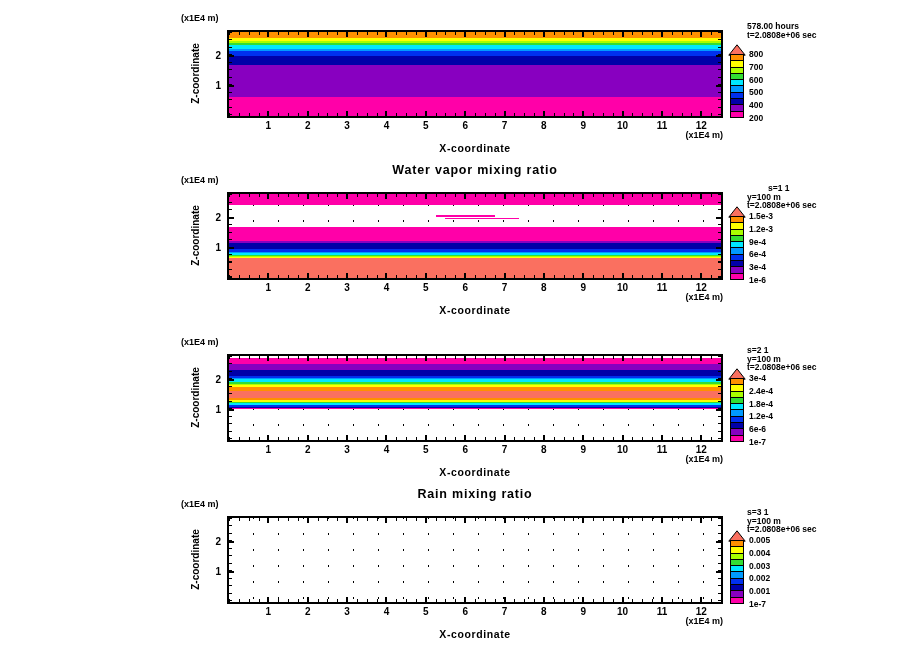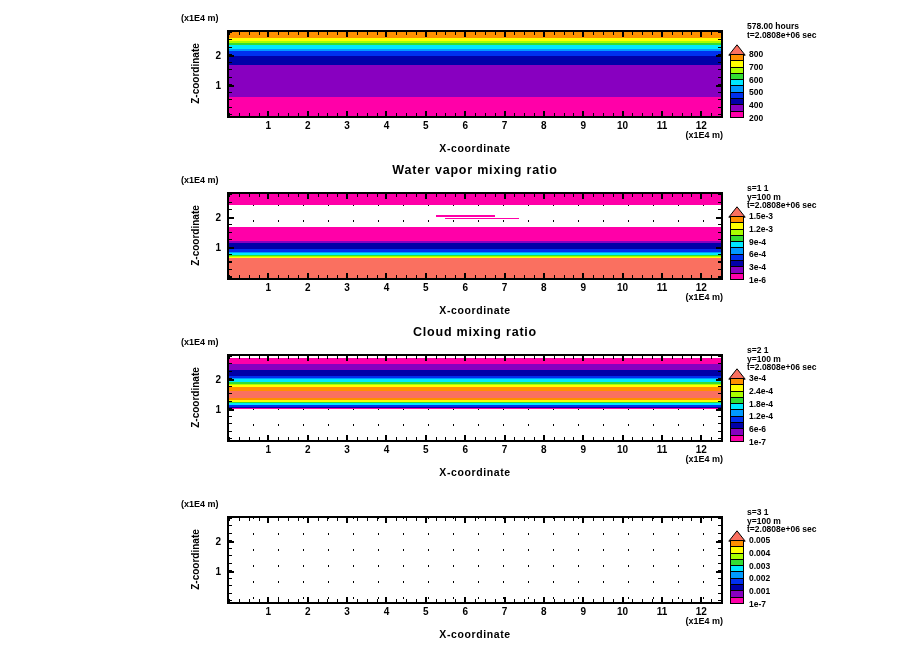--- a/index.html
+++ b/index.html
@@ -199,21 +199,21 @@
       <div class="xticklab" style="left: 531.88px;">8</div>
       <div class="xticklab" style="left: 571.24px;">9</div>
       <div class="xticklab" style="left: 610.6px;">10</div>
       <div class="xticklab" style="left: 649.96px;">11</div>
       <div class="xticklab" style="left: 689.32px;">12</div>
       <div class="yticklab" style="top: 80px;">1</div>
       <div class="yticklab" style="top: 50px;">2</div>
       <div class="xunit">(x1E4 m)</div>
       <div class="xlabel">X-coordinate</div>
       <div class="legend">
-        <div class="legline" style="top: 21px;">s=1 1</div>
+        <div class="legline" style="top: 21px; margin-left: 21px;">s=1 1</div>
         <div class="legline" style="top: 29.5px;">y=100 m</div>
         <div class="legline" style="top: 38px;">t=2.0808e+06 sec</div>
         <div class="cbtri"><svg width="18" height="12" viewBox="0 0 18 12">
             <polygon points="9,0.8 17.2,11.2 0.8,11.2" fill="#FA7060" stroke="#000" stroke-width="1"></polygon>
           </svg></div>
         <div class="cbar">
           <div class="cb-band" style="background: rgb(255, 144, 0);"></div>
           <div class="cb-band" style="background: rgb(255, 255, 0);"></div>
           <div class="cb-band" style="background: rgb(168, 255, 0);"></div>
           <div class="cb-band" style="background: rgb(51, 221, 51);"></div>
@@ -226,21 +226,20 @@
         </div>
         <div class="cblab" style="top: 54px;">1.5e-3</div>
         <div class="cblab" style="top: 66.8px;">1.2e-3</div>
         <div class="cblab" style="top: 79.6px;">9e-4</div>
         <div class="cblab" style="top: 92.4px;">6e-4</div>
         <div class="cblab" style="top: 105.2px;">3e-4</div>
         <div class="cblab" style="top: 118px;">1e-6</div>
       </div>
     </div>
     <div class="panel" style="top: 324px;">
-      <div class="ptitle">Cloud mixing ratio</div>
       <div class="yunit">(x1E4 m)</div>
       <div class="ylabel">Z-coordinate</div>
       <div class="plotbox">
         <div class="bands">
           <div class="band" style="height: 2%; background: rgb(255, 255, 255);"></div>
           <div class="band" style="height: 7%; background: rgb(255, 0, 168);"></div>
           <div class="band" style="height: 7.5%; background: rgb(136, 0, 192);"></div>
           <div class="band" style="height: 7%; background: rgb(0, 0, 168);"></div>
           <div class="band" style="height: 2.5%; background: rgb(0, 48, 238);"></div>
           <div class="band" style="height: 2%; background: rgb(0, 153, 255);"></div>
@@ -332,20 +331,21 @@
         </div>
         <div class="cblab" style="top: 54px;">3e-4</div>
         <div class="cblab" style="top: 66.8px;">2.4e-4</div>
         <div class="cblab" style="top: 79.6px;">1.8e-4</div>
         <div class="cblab" style="top: 92.4px;">1.2e-4</div>
         <div class="cblab" style="top: 105.2px;">6e-6</div>
         <div class="cblab" style="top: 118px;">1e-7</div>
       </div>
     </div>
     <div class="panel" style="top: 486px;">
+      <div class="ptitle">Rain mixing ratio</div>
       <div class="yunit">(x1E4 m)</div>
       <div class="ylabel">Z-coordinate</div>
       <div class="plotbox">
         <div class="bands">
           <div class="band" style="height: 100%; background: rgb(255, 255, 255);"></div>
         </div>
         <div class="dots" style="top: 0%; height: 100%;"></div>
         <div class="tickx" style="top: 0px;"></div>
         <div class="tickx" style="bottom: 0px;"></div>
         <div class="ticky" style="left: 0px;"></div>

